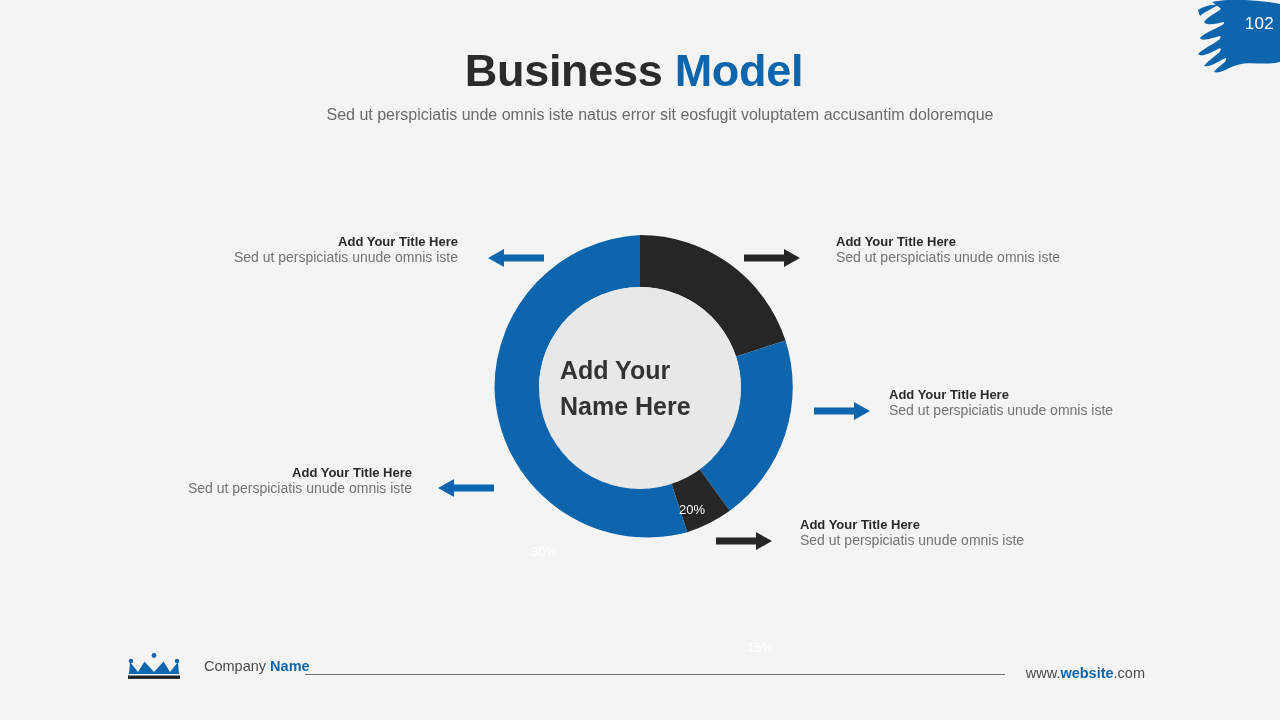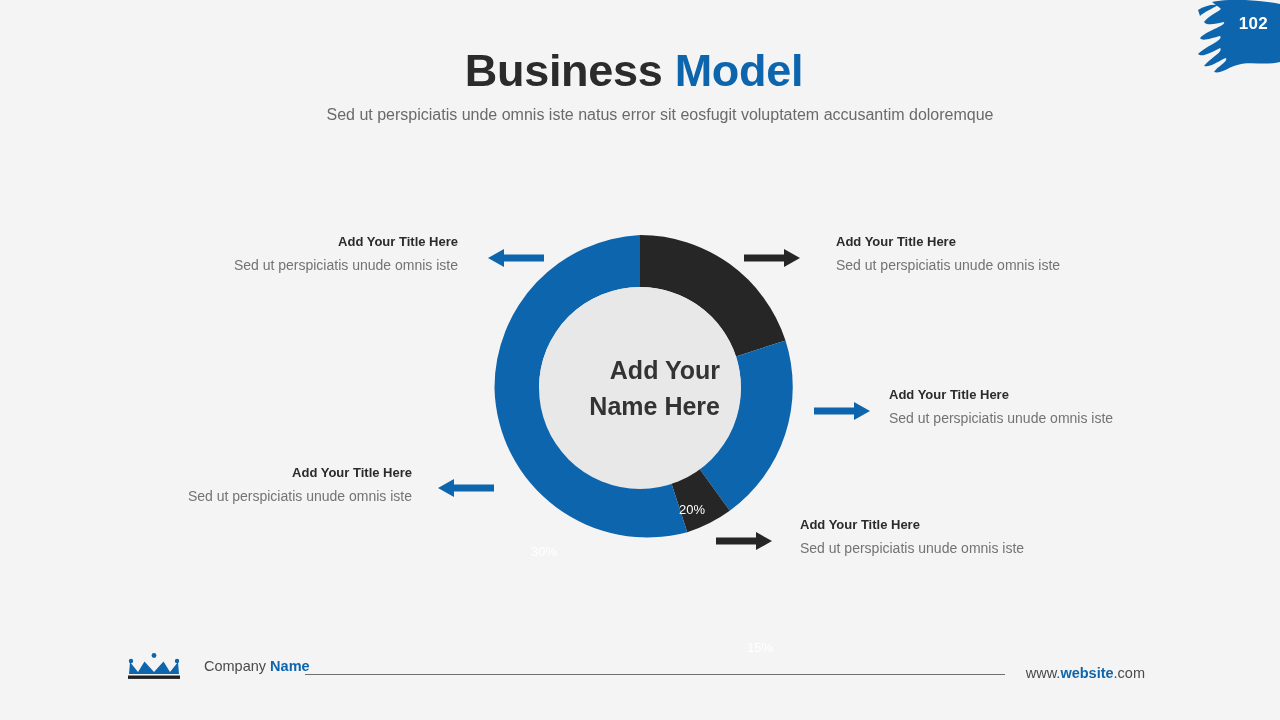--- a/index.html
+++ b/index.html
@@ -8,53 +8,53 @@
     background:#f4f4f4;
     font-family:"Liberation Sans", sans-serif;
     overflow:hidden;
   }
   .slide { position:relative; width:1280px; height:720px; background:#f4f4f4; }
 
   
   .badge-wrap { position:absolute; top:0; right:0; width:90px; height:78px; }
   .badge-wrap svg { position:absolute; top:0; right:0; }
   .badge-num {
-    position:absolute; top:14px; right:12px;
-    color:#ffffff; font-size:17px; font-weight:700; letter-spacing:.3px;
+    position:absolute; top:14px; right:6px;
+    color:#ffffff; font-size:17px; font-weight:400; letter-spacing:.3px;
   }
 
   
   .title {
     position:absolute; top:45px; left:0; width:1268px;
     text-align:center; font-size:45px; font-weight:700;
     color:#2b2b2b; letter-spacing:-0.3px;
   }
   .title .accent { color:#0d65ad; }
   .subtitle {
     position:absolute; top:106px; left:0; width:1280px;
     text-align:center; font-size:16px; color:#6a6a6a; font-weight:400;padding-left:40px;
   }
 
   
   .donut { position:absolute; left:487px; top:235px; width:306px; height:306px; }
   .donut svg { display:block; }
   .donut-center {
     position:absolute; left:50%; top:50%; transform:translate(-50%,-50%);
-    width:160px; text-align:right;
+    width:160px; text-align:left;
     font-size:25px; font-weight:700; color:#333333; line-height:1.42;
   }
   .pct {
     position:absolute; color:#ffffff; font-size:13px; font-weight:400;
     white-space:nowrap;
   }
 
   
   .callout { position:absolute; }
   .callout .c-title { font-size:13px; font-weight:700; color:#2b2b2b; white-space:nowrap; }
-  .callout .c-desc  { font-size:14px; color:#737373; white-space:nowrap; margin-top:8px; }
+  .callout .c-desc  { font-size:14px; color:#737373; white-space:nowrap; margin-top:0; }
   .callout.right { text-align:left; }
   .callout.left  { text-align:right; }
 
   .arrow { position:absolute; }
 
   
   .footer-logo { position:absolute; left:126px; top:652px; display:flex; align-items:center; }
   .crown-box { width:56px; height:28px; position:relative; }
   .company {
     margin-left:22px; font-size:14.5px; color:#4a4a4a; white-space:nowrap;

